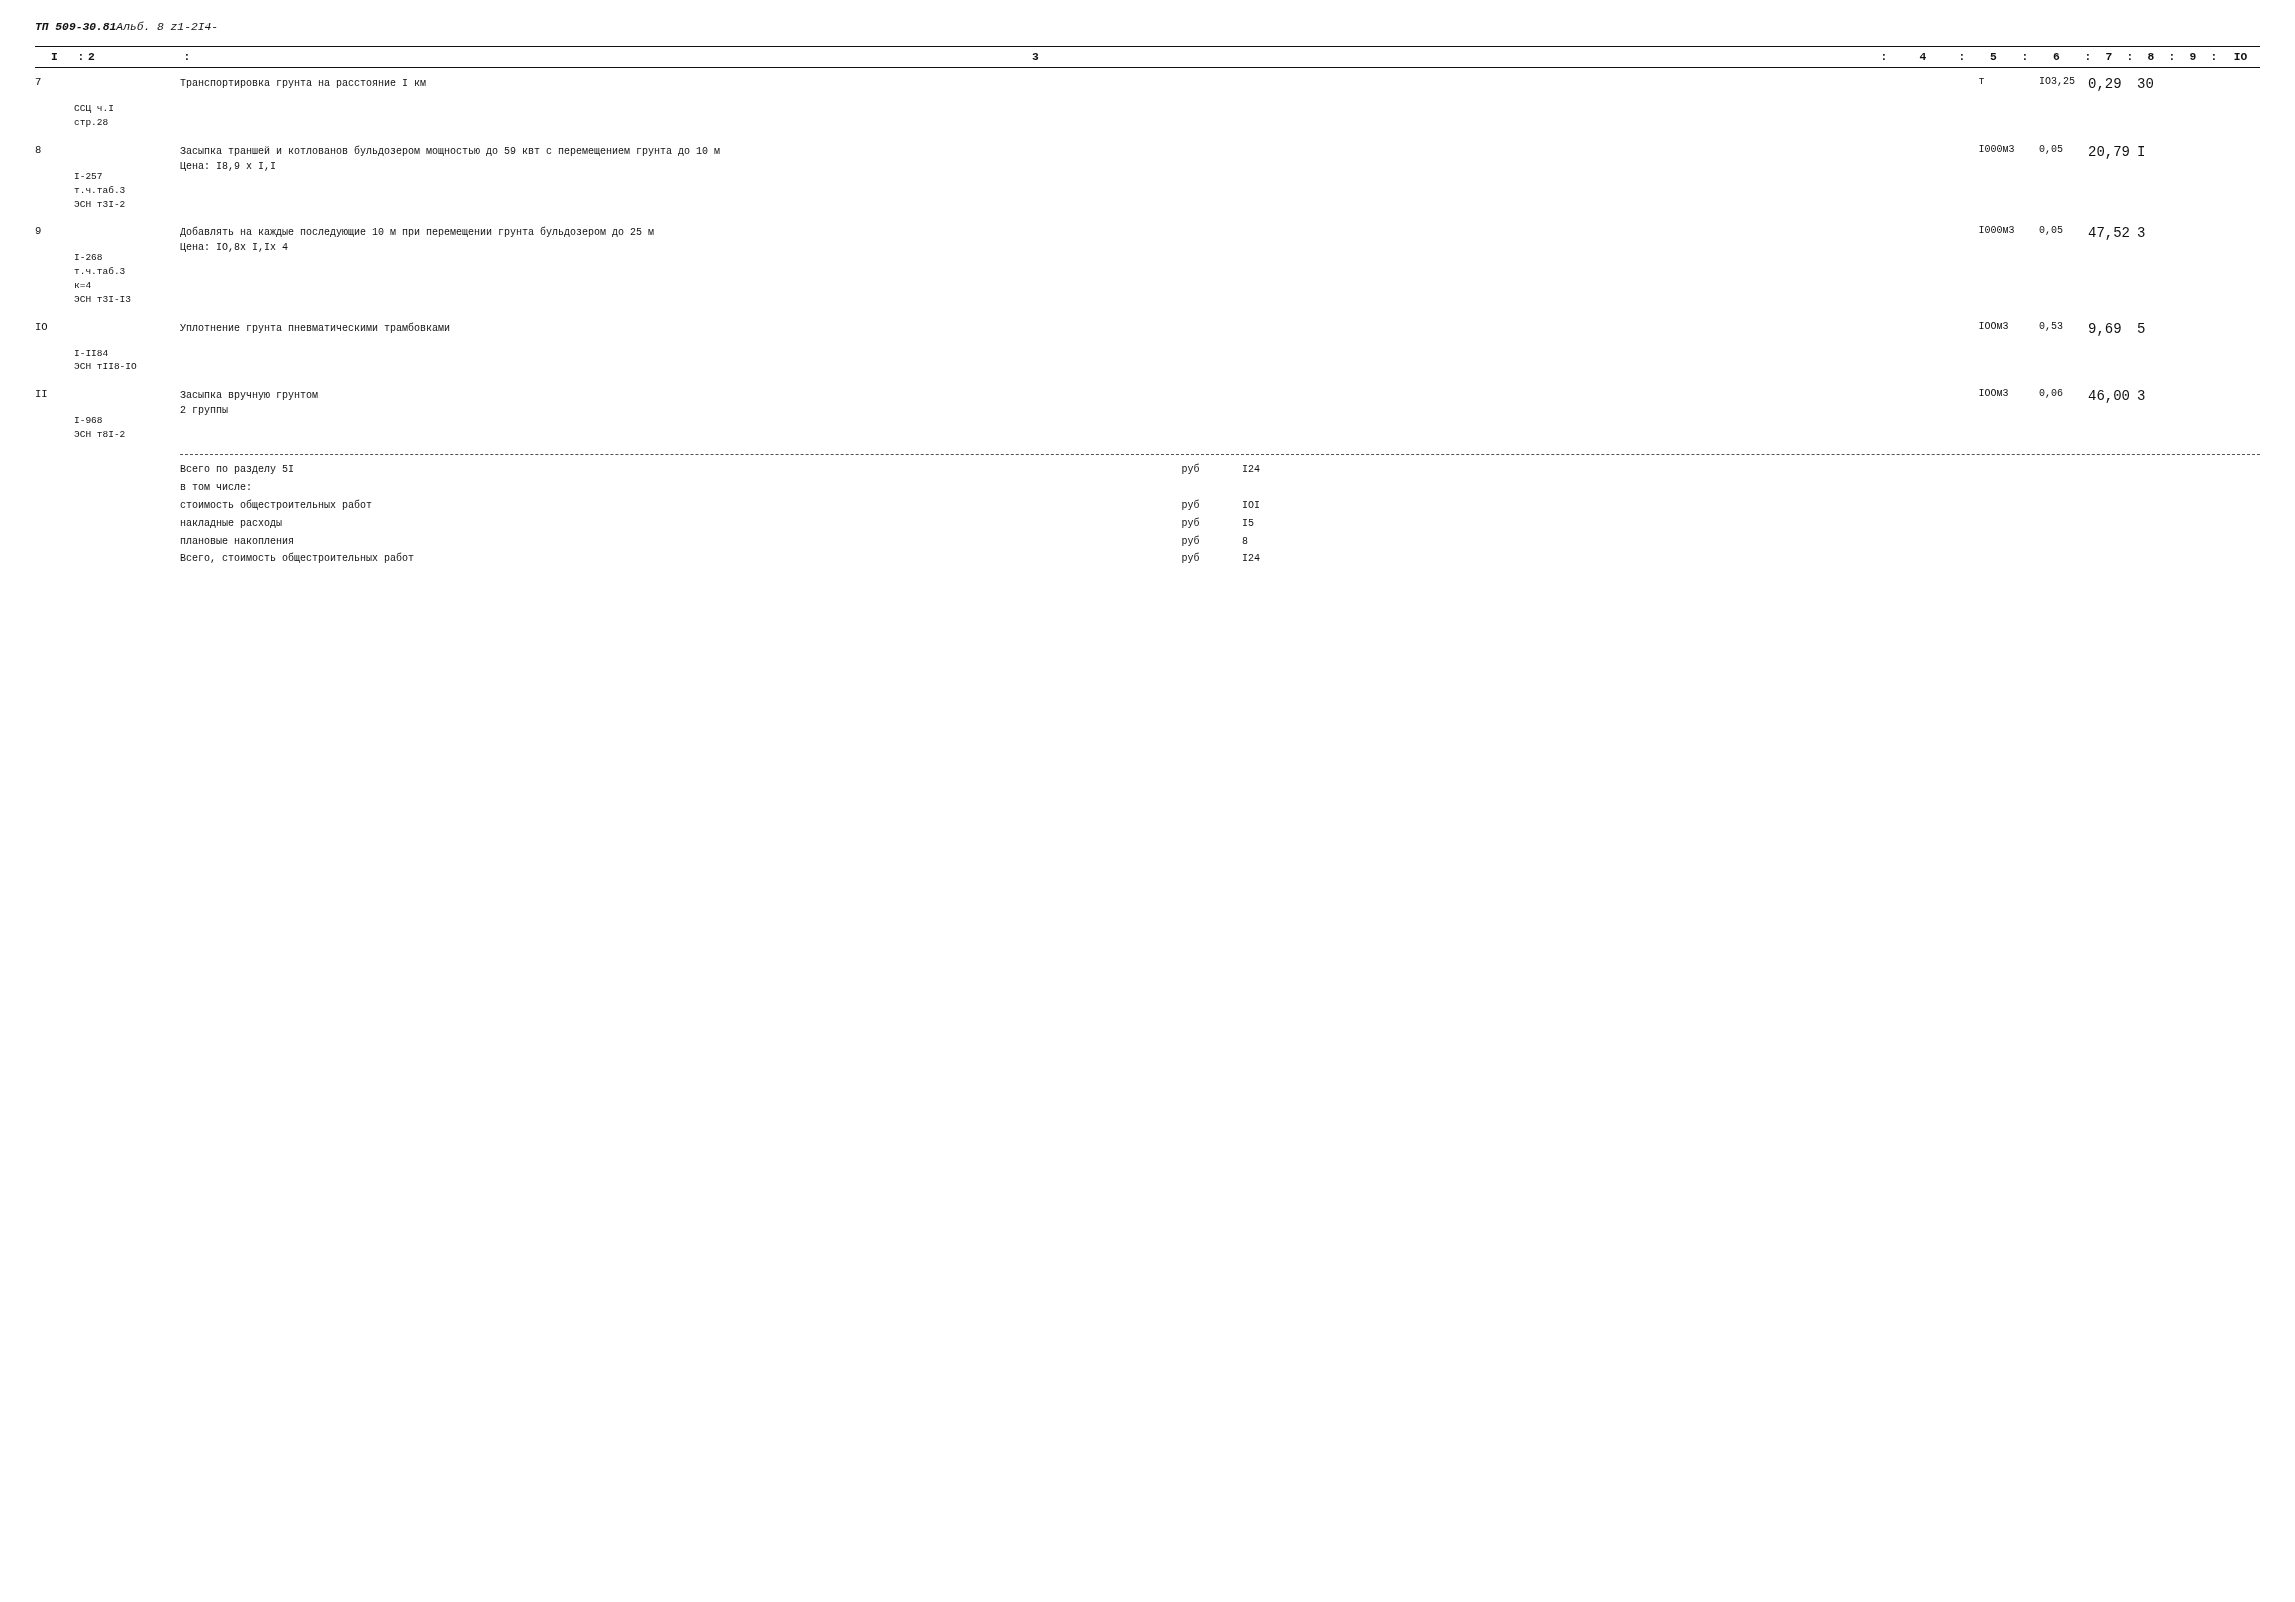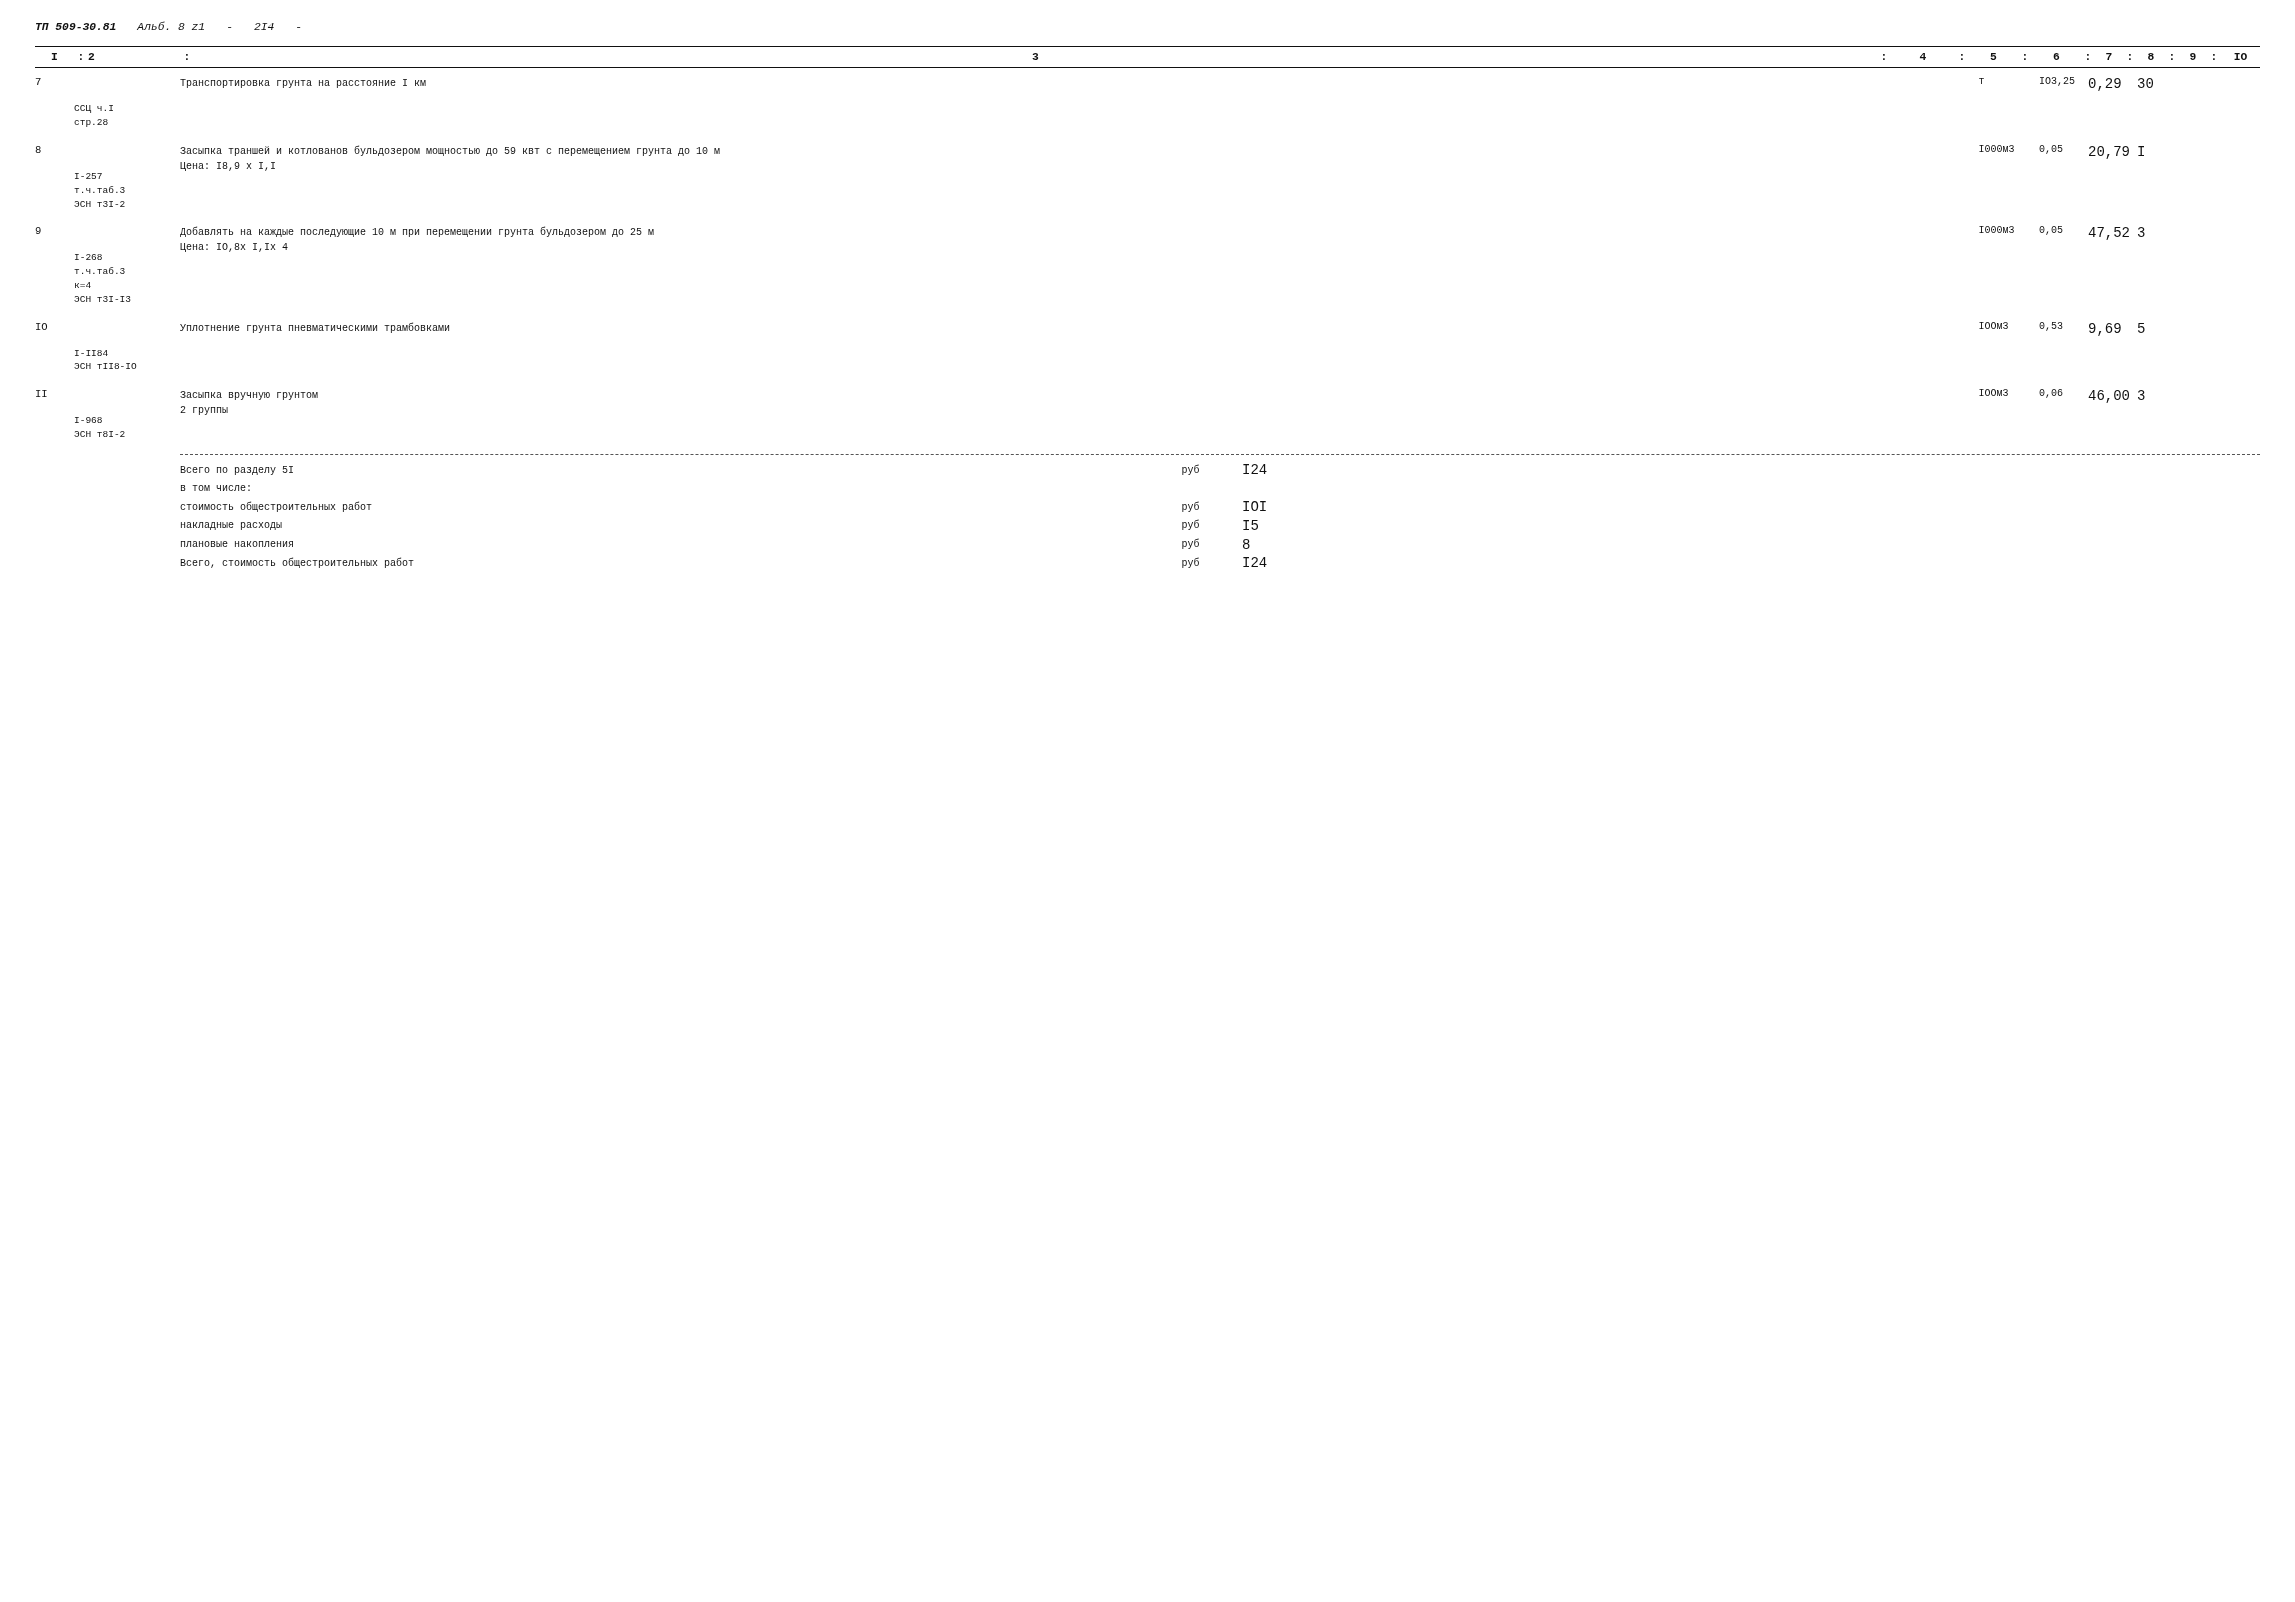--- a/index.html
+++ b/index.html
@@ -6,21 +6,20 @@
     body {
       background: #fff;
       font-family: 'Courier New', Courier, monospace;
       font-size: 10.6px;
       color: #111;
       padding: 21px 35px;
     }
     .header {
       display: flex;
       align-items: baseline;
-      gap: 21px;
       margin-bottom: 12.7px;
       font-size: 11.3px;
       font-style: italic;
     }
     .header-doc { font-weight: bold; }
     .header-dash { font-style: normal; }
     hr.top-rule {
       border: none;
       border-top: 1.4px solid #111;
       margin-bottom: 4.2px;
@@ -75,21 +74,21 @@
       margin-top: 7px;
     }
     .summary-row {
       display: flex;
       align-items: center;
       margin-bottom: 2.8px;
     }
     .sum-spacer { width: 145px; } 
     .sum-desc { flex: 1; font-size: 10px; line-height: 1.5; }
     .sum-unit { width: 64px; font-size: 10px; padding-left: 3.5px; margin-left: 29px; }
-    .sum-c6   { width: 49px; font-size: 14px; }
+    .sum-c6   { width: 49px; font-size: 10px; }
     .sum-rest { flex: 1; }
 
     .divider-row {
       border-top: 1.1px dashed #555;
       margin-bottom: 7px;
       margin-top: 4.2px;
       margin-left: 145px;
     }
   </style>
 </head>

